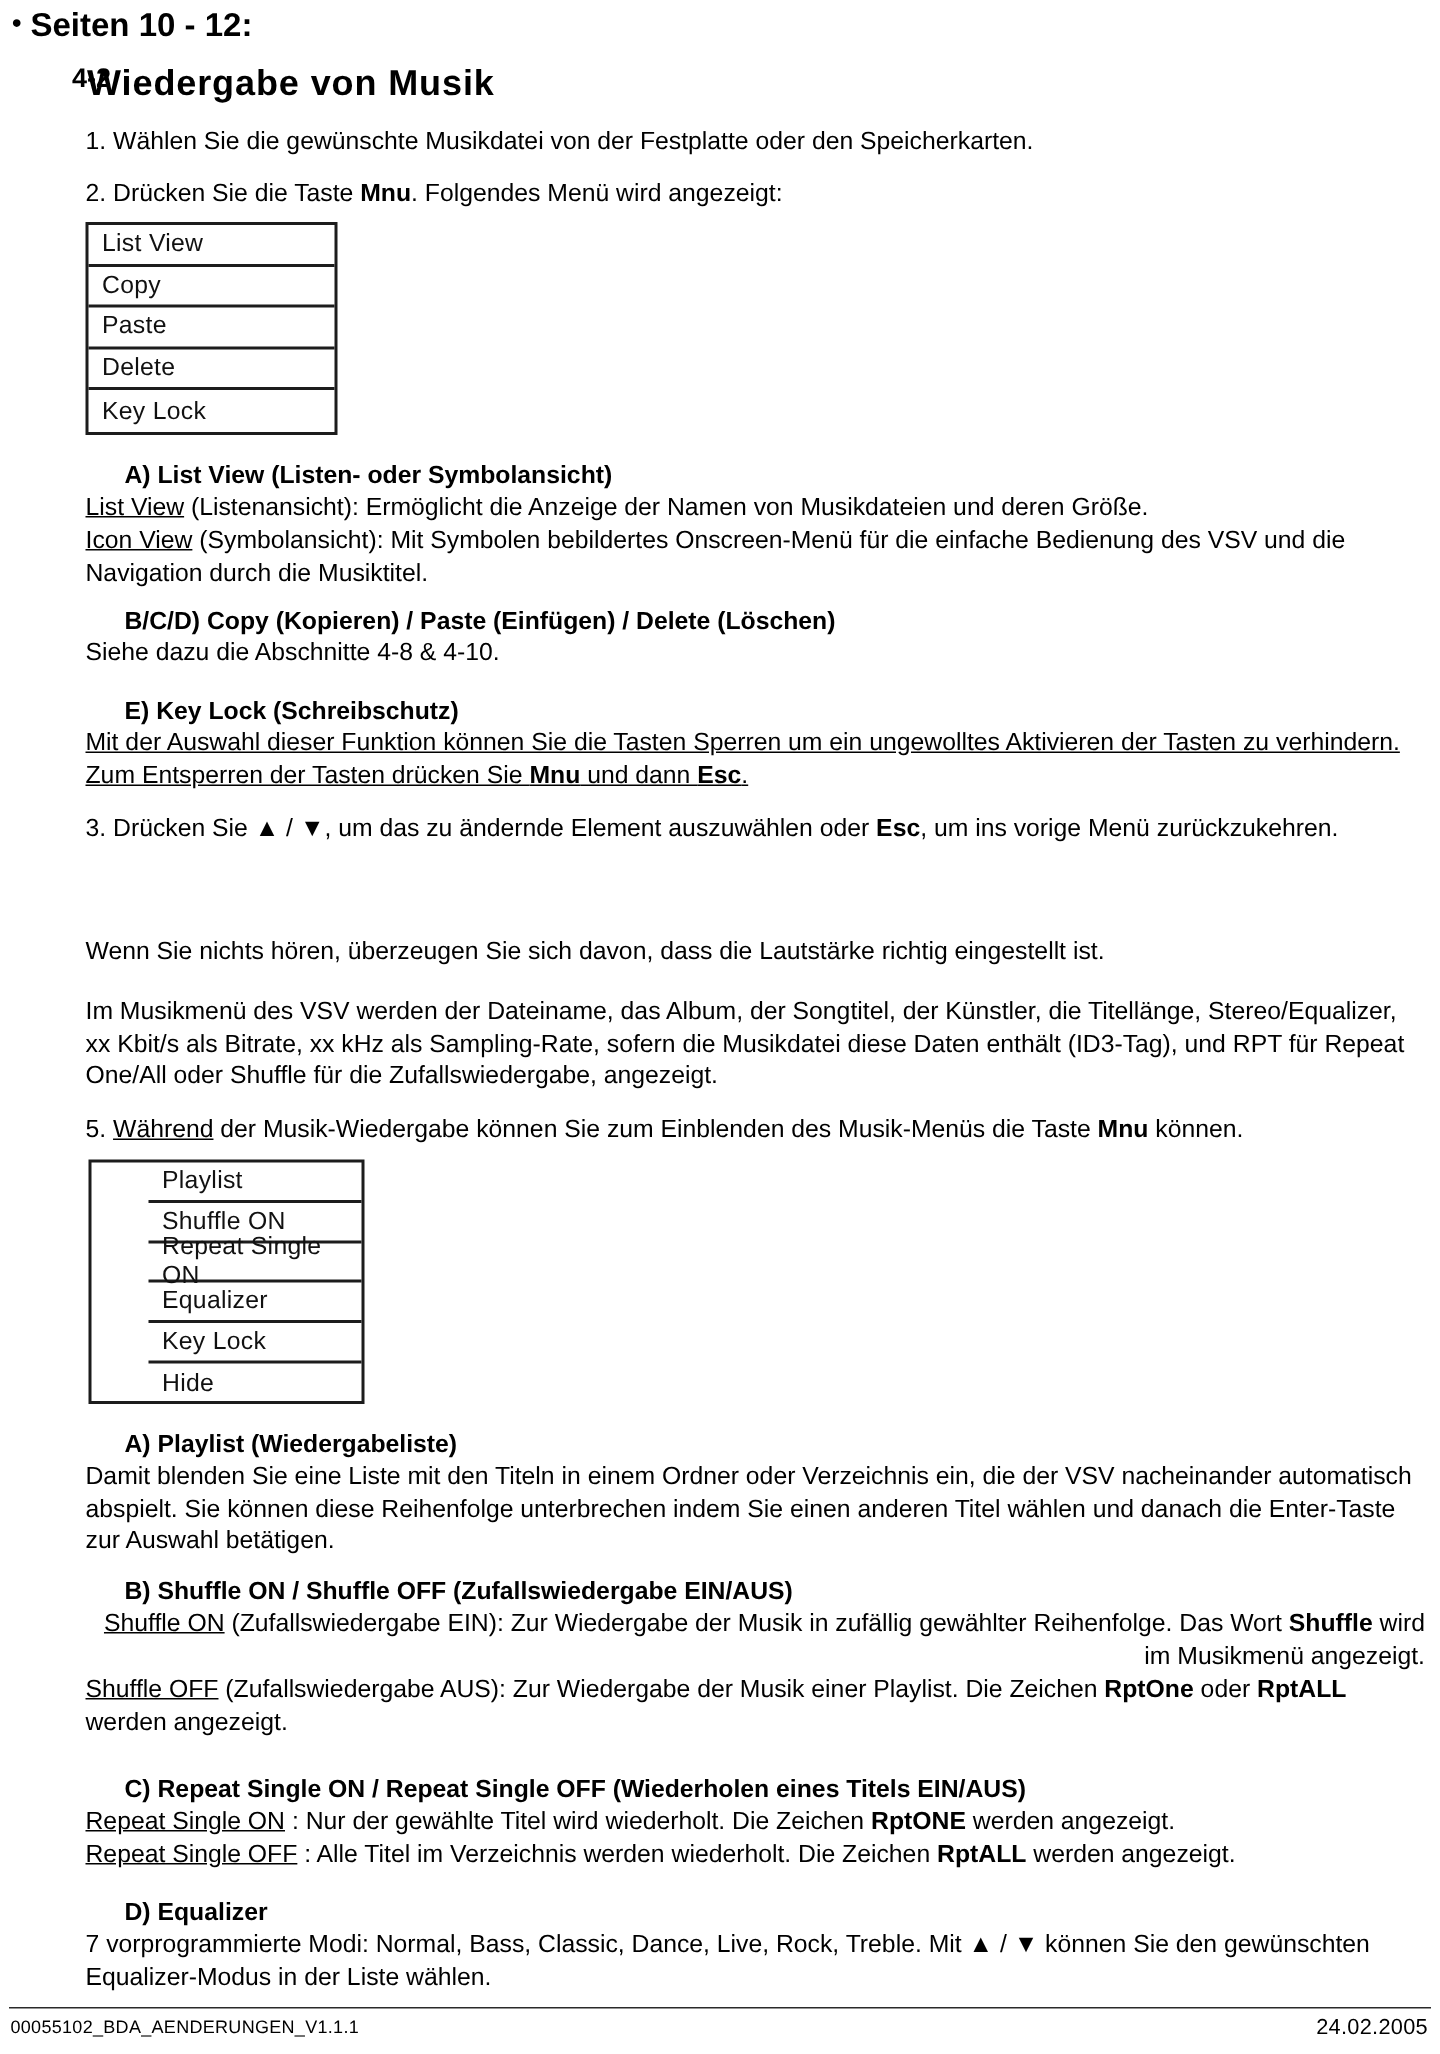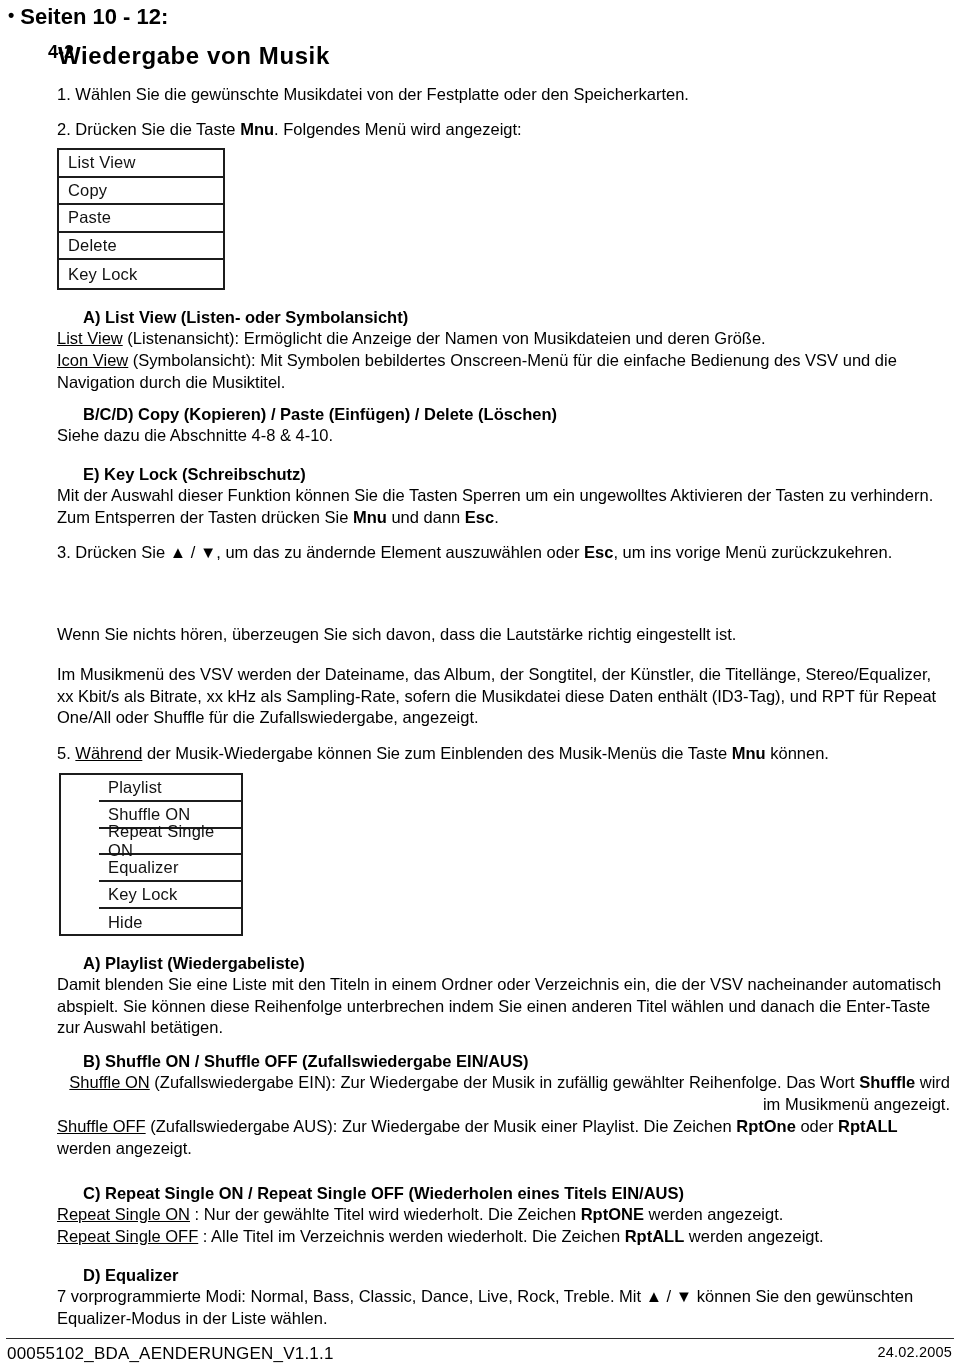--- a/index.html
+++ b/index.html
@@ -113,21 +113,21 @@
     left: 6px;
     top: 1338px;
     width: 948px;
     height: 0;
     border-top: 1.6px solid #2a2a2a;
   }
   .footer-left {
     position: absolute;
     left: 7px;
     top: 1344px;
-    font-size: 17px;
+    font-size: 12px;
     letter-spacing: 0.2px;
     white-space: nowrap;
   }
   .footer-right {
     position: absolute;
     right: 8px;
     top: 1344px;
     font-size: 14.5px;
     letter-spacing: 0.2px;
     white-space: nowrap;
@@ -168,21 +168,21 @@
     <span class="u">List View</span><span> (Listenansicht): Ermöglicht die Anzeige der Namen von Musikdateien und deren Größe.</span>
   </div>
   <div class="txt para" style="top:350px;">
     <span class="u">Icon View</span><span> (Symbolansicht): Mit Symbolen bebildertes Onscreen-Menü für die einfache Bedienung des VSV und die Navigation durch die Musiktitel.</span>
   </div>
 
   <div class="txt head" style="top:404px;">B/C/D) Copy (Kopieren) / Paste (Einfügen) / Delete (Löschen)</div>
   <div class="txt para" style="top:425px;">Siehe dazu die Abschnitte 4-8 &amp; 4-10.</div>
 
   <div class="txt head" style="top:464px;">E) Key Lock (Schreibschutz)</div>
-  <div class="txt para" style="top:485px;">
+  <div class="txt para" style="top:485px;text-decoration:underline;">
     <span>Mit der Auswahl dieser Funktion können Sie die Tasten Sperren um ein ungewolltes Aktivieren der Tasten zu verhindern. Zum Entsperren der Tasten drücken Sie </span><b>Mnu</b><span> und dann </span><b>Esc</b><span>.</span>
   </div>
 
   <div class="txt step" style="top:542px;">
     <span>3. Drücken Sie </span><b>▲</b><span> / </span><b>▼</b><span>, um das zu ändernde Element auszuwählen oder </span><b>Esc</b><span>, um ins vorige Menü zurückzukehren.</span>
   </div>
 
   <div class="txt step" style="top:624px;">Wenn Sie nichts hören, überzeugen Sie sich davon, dass die Lautstärke richtig eingestellt ist.</div>
 
   <div class="txt para" style="top:664px;">Im Musikmenü des VSV werden der Dateiname, das Album, der Songtitel, der Künstler, die Titellänge, Stereo/Equalizer, xx Kbit/s als Bitrate, xx kHz als Sampling-Rate, sofern die Musikdatei diese Daten enthält (ID3-Tag), und RPT für Repeat One/All oder Shuffle für die Zufallswiedergabe, angezeigt.</div>

